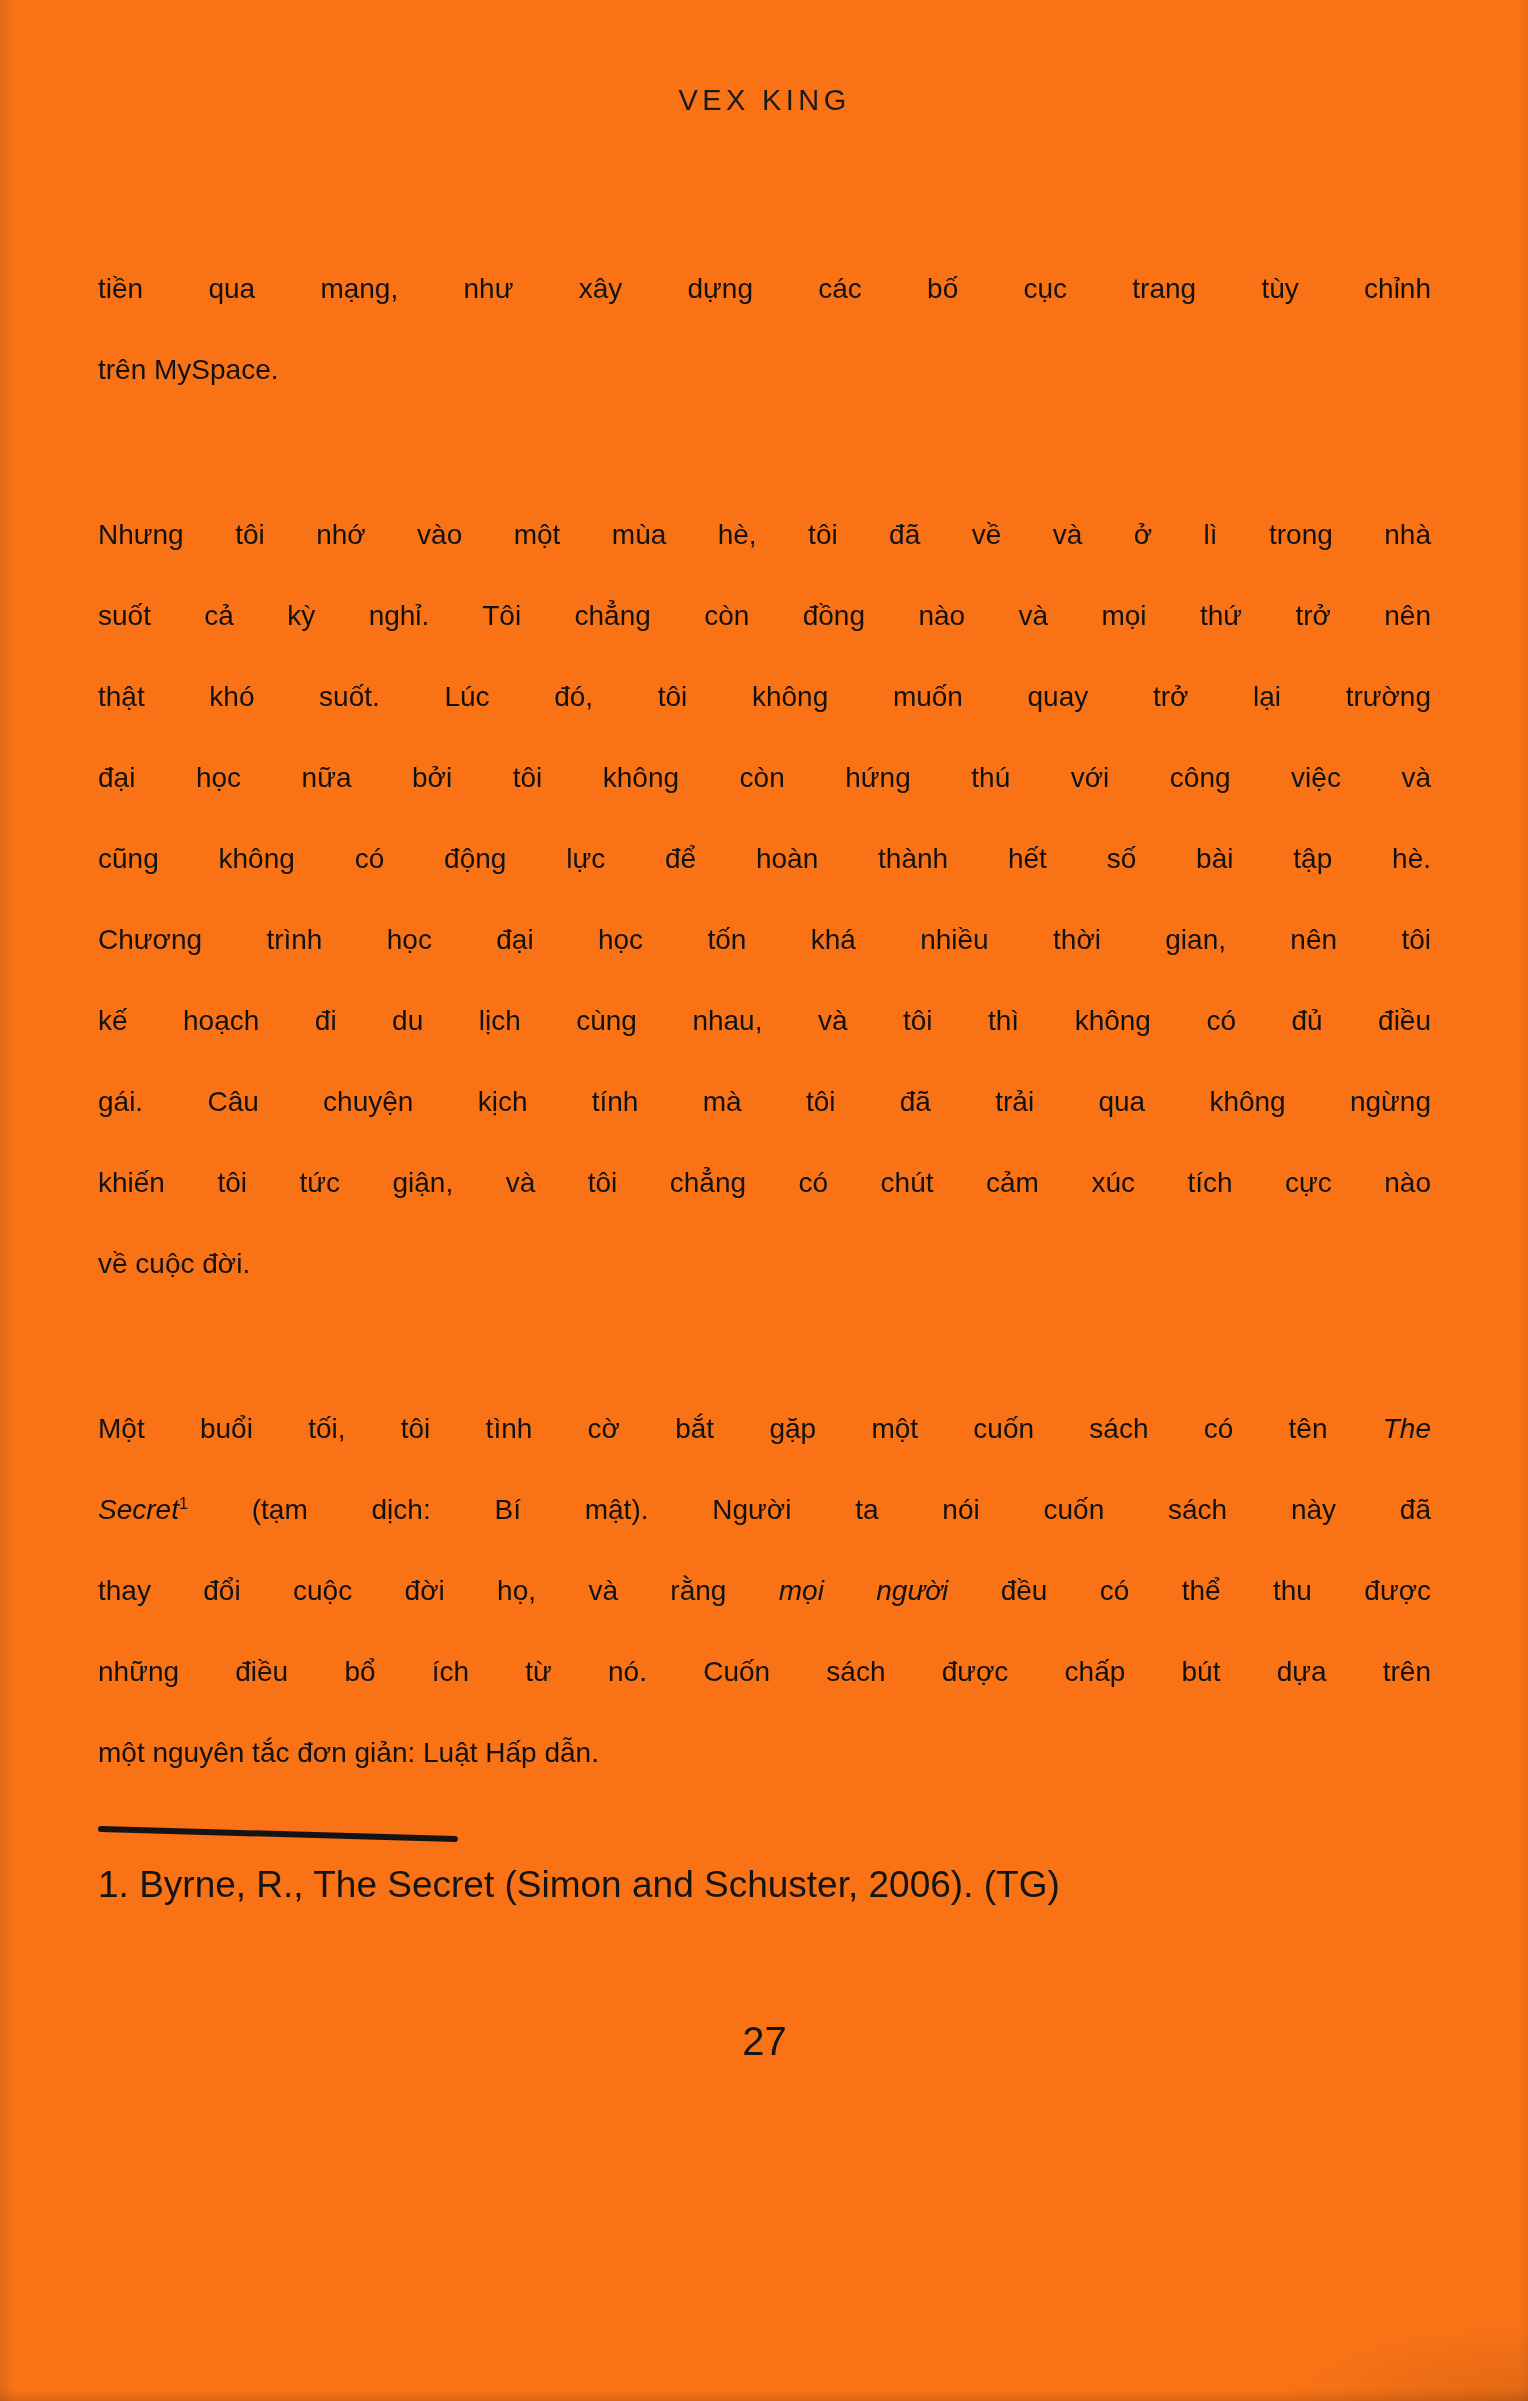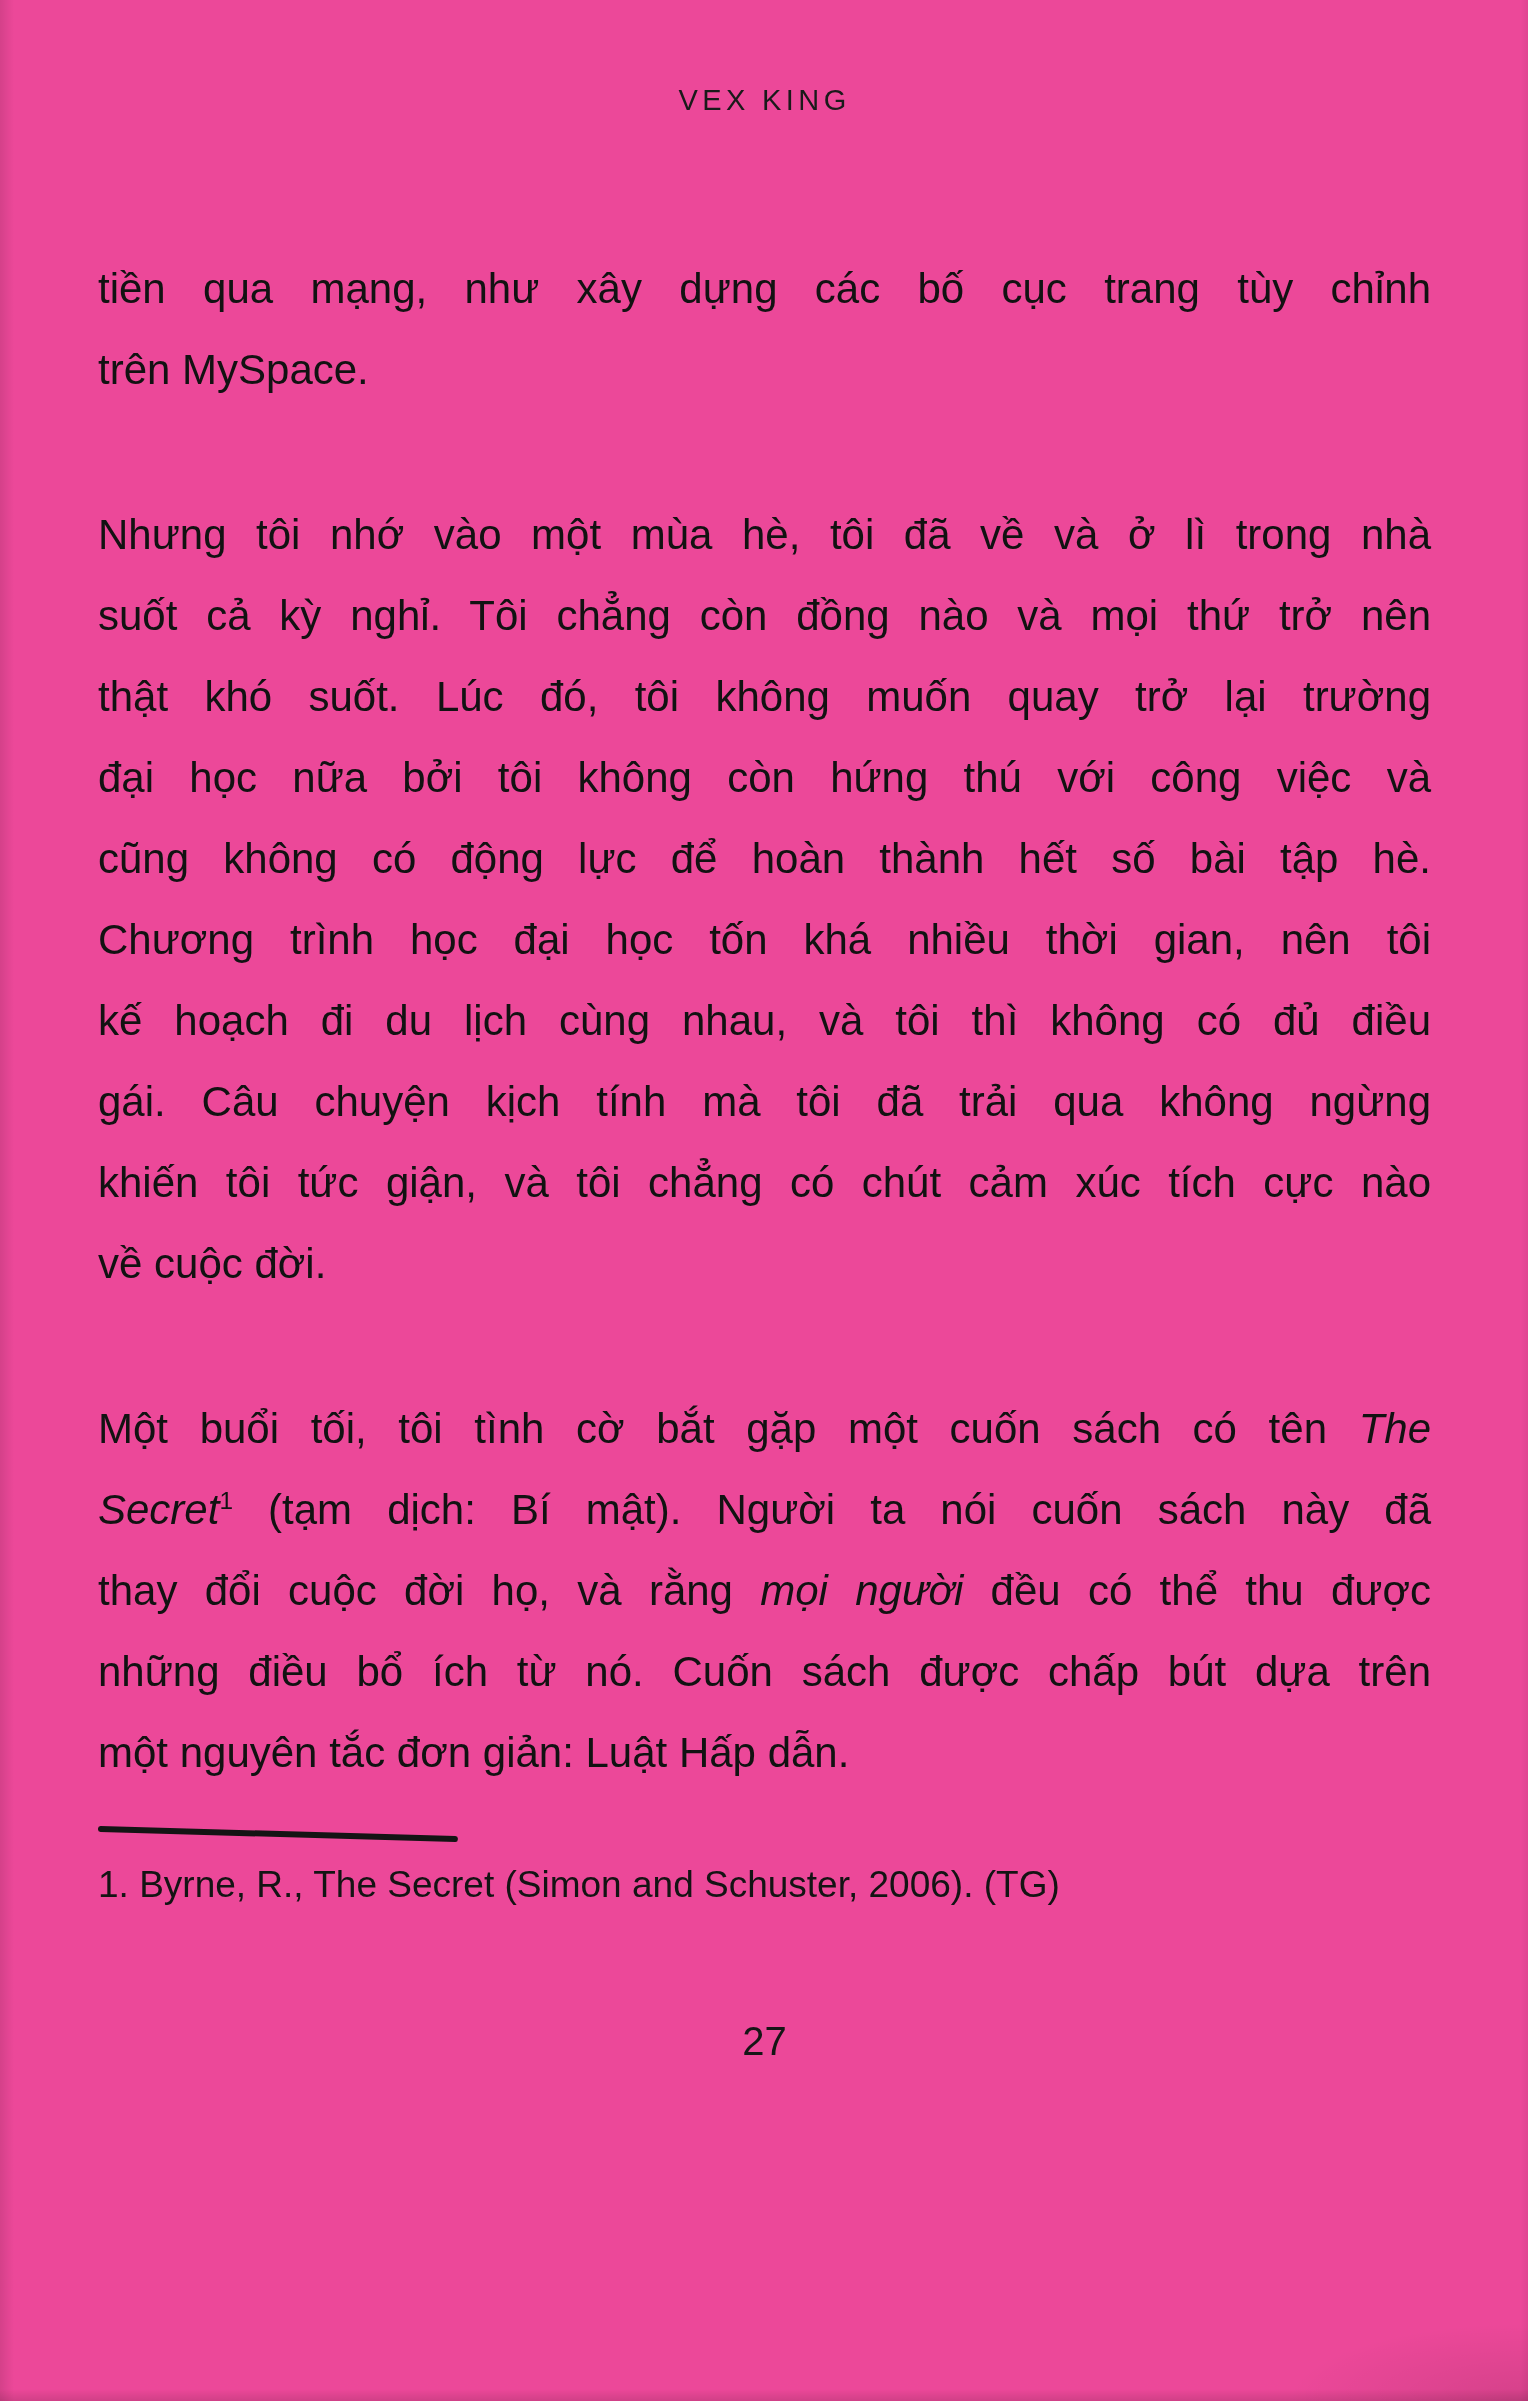--- a/index.html
+++ b/index.html
@@ -1,38 +1,38 @@
 <!DOCTYPE html>
 <html lang="vi" style="font-size:14px"><head>
 <meta charset="utf-8">
 <style>
   html,body{margin:0;padding:0;background:#e8e8e8;}
   .page{
     position:relative;
     width:1529px;height:2401px;
     margin:0 auto;
-    background:#ec4899;
+    background:#f97316;
     box-sizing:border-box;
     padding:0 98px;
     font-family:"Liberation Sans",sans-serif;
     color:#121212;
     overflow:hidden;
   }
   .running-head{
     padding-top:84px;
     text-align:center;
     font-size:29px;
     letter-spacing:4.4px;
     color:#1a1a1a;
   }
   .body-paragraphs{margin-top:131px;}
   .paragraph{margin-bottom:84px;}
   .paragraph:last-child{margin-bottom:0;}
   .line{
-    font-size:42px;
+    font-size:28px;
     line-height:81px;
     text-align:justify;
     text-align-last:justify;
     -moz-text-align-last:justify;
   }
   .line-last{
     text-align-last:left;
     -moz-text-align-last:left;
   }
   .italic{font-style:italic;margin-top:12px;}

